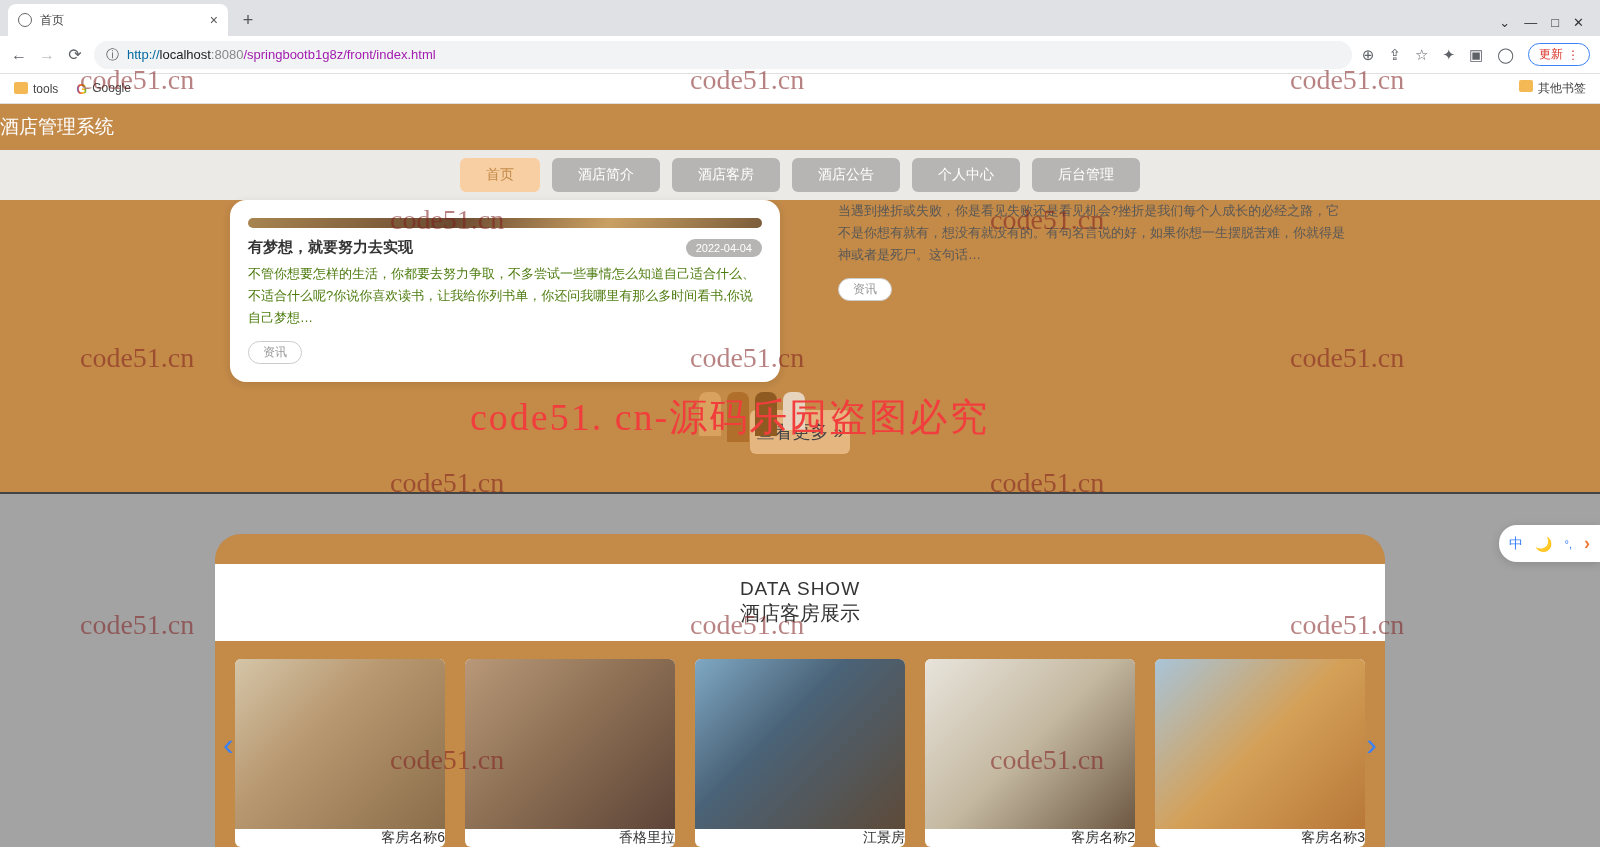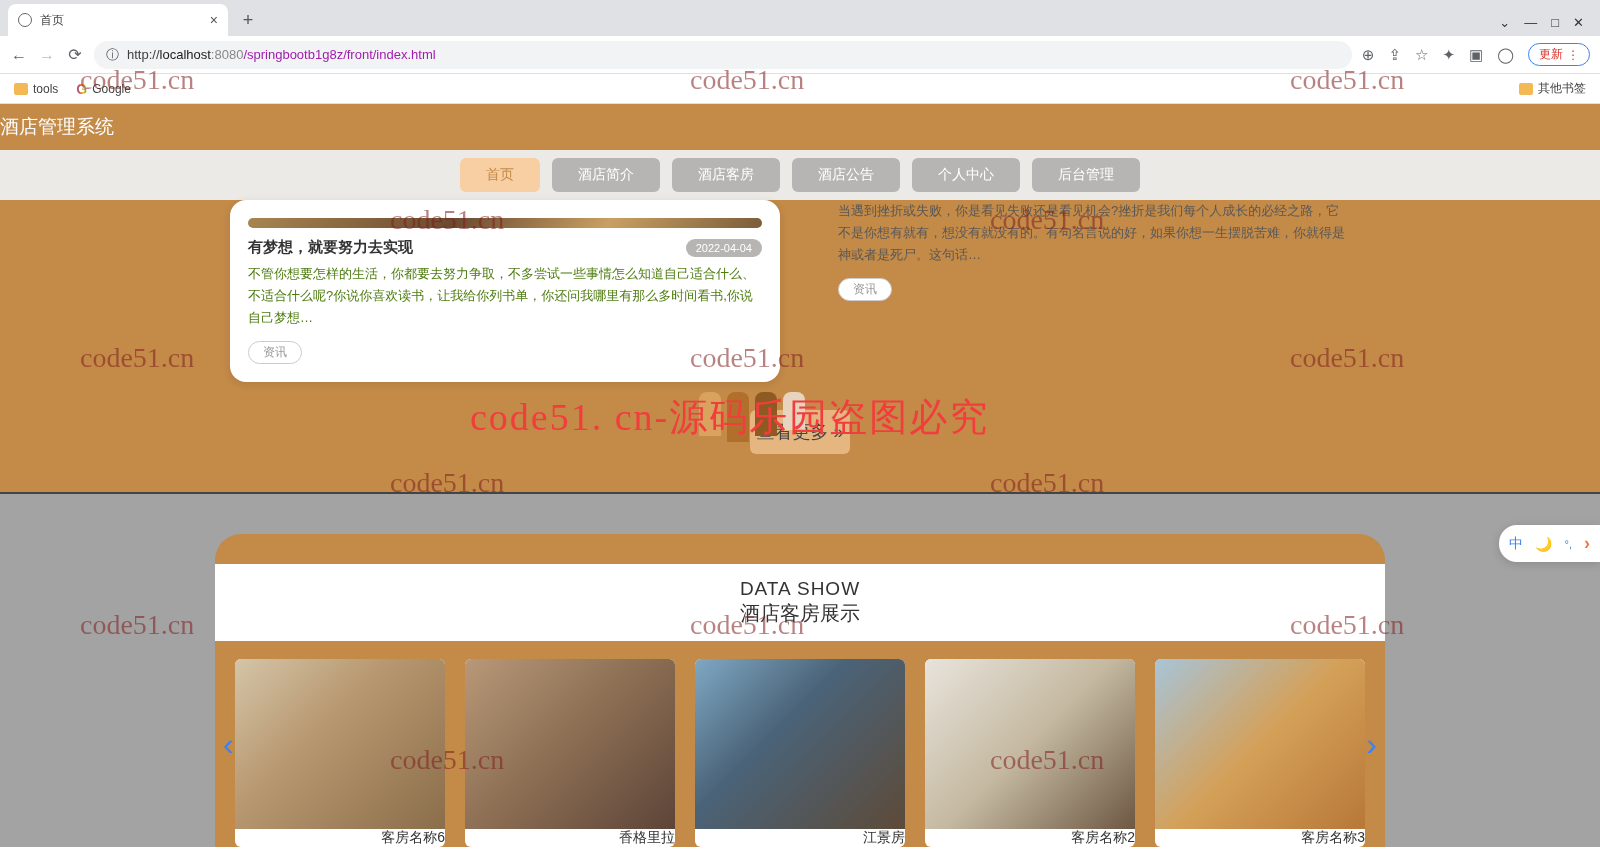--- a/index.html
+++ b/index.html
@@ -14,21 +14,21 @@
 .win-controls span{font-size:13px}
 .addr-bar{background:#fff;height:38px;display:flex;align-items:center;padding:0 10px;gap:10px;border-bottom:1px solid #e0e0e0}
 .nav-icon{width:18px;height:18px;display:flex;align-items:center;justify-content:center;color:#5f6368;font-size:16px}
 .url-box{flex:1;height:28px;background:#f1f3f4;border-radius:14px;display:flex;align-items:center;padding:0 12px;gap:8px;font-size:13px;color:#5f6368}
 .url-box .url{color:#202124}
 .url-box .host{color:#202124}
 .url-box .path{color:#a21caf}
 .right-icons{display:flex;gap:14px;align-items:center;color:#5f6368;font-size:15px}
 .update-btn{border:1.5px solid #3b82f6;border-radius:14px;padding:2px 10px;font-size:12px;color:#d93025;display:flex;align-items:center;gap:4px}
 .bm-bar{background:#fff;height:30px;display:flex;align-items:center;padding:0 14px;gap:18px;font-size:12px;color:#444;border-bottom:1px solid #e0e0e0}
-.bm-item{display:flex;align-items:center;gap:5px}
+.bm-item{display:flex;align-items:flex-start;gap:5px}
 .bm-folder{width:14px;height:12px;background:#f4b955;border-radius:2px}
 .bm-g{font-weight:bold;font-size:14px}
 .bm-right{margin-left:auto}
 
 .page{position:relative}
 .header-banner{background:#c38a48;color:#fff;padding:10px 0;font-size:19px;font-weight:500}
 .nav-row{background:#eceae7;padding:8px 0;display:flex;justify-content:center;gap:12px}
 .nav-btn{background:#b6b5b3;color:#fff;padding:8px 26px;border-radius:6px;font-size:14px;cursor:pointer}
 .nav-btn.active{background:#f8cfa2;color:#c38a48}
 
@@ -88,21 +88,21 @@
     <span>✕</span>
   </div>
 </div>
 <div class="addr-bar">
   <span class="nav-icon">←</span>
   <span class="nav-icon" style="opacity:.4">→</span>
   <span class="nav-icon">⟳</span>
   <div class="url-box">
     <span>ⓘ</span>
     <span class="url">
-      <span style="color:#404040">http://</span><span class="host">localhost</span><span style="color:#888">:8080</span><span class="path">/springbootb1g8z/front/index.html</span>
+      <span style="color:#0369a1">http://</span><span class="host">localhost</span><span style="color:#888">:8080</span><span class="path">/springbootb1g8z/front/index.html</span>
     </span>
   </div>
   <div class="right-icons">
     <span>⊕</span>
     <span>⇪</span>
     <span>☆</span>
     <span>✦</span>
     <span>▣</span>
     <span>◯</span>
     <span class="update-btn">

